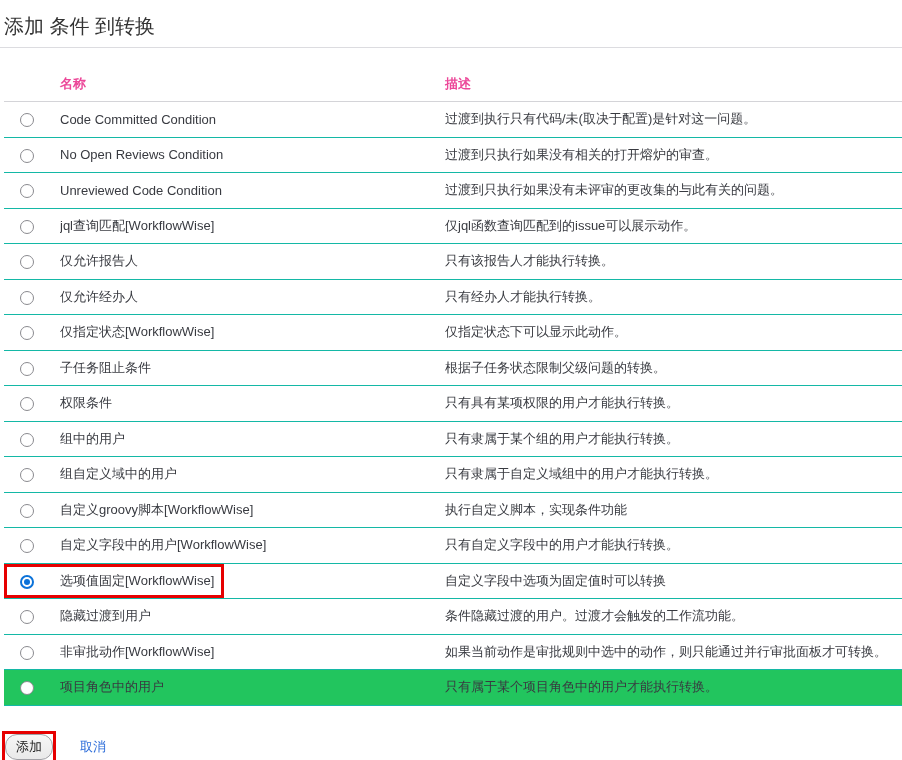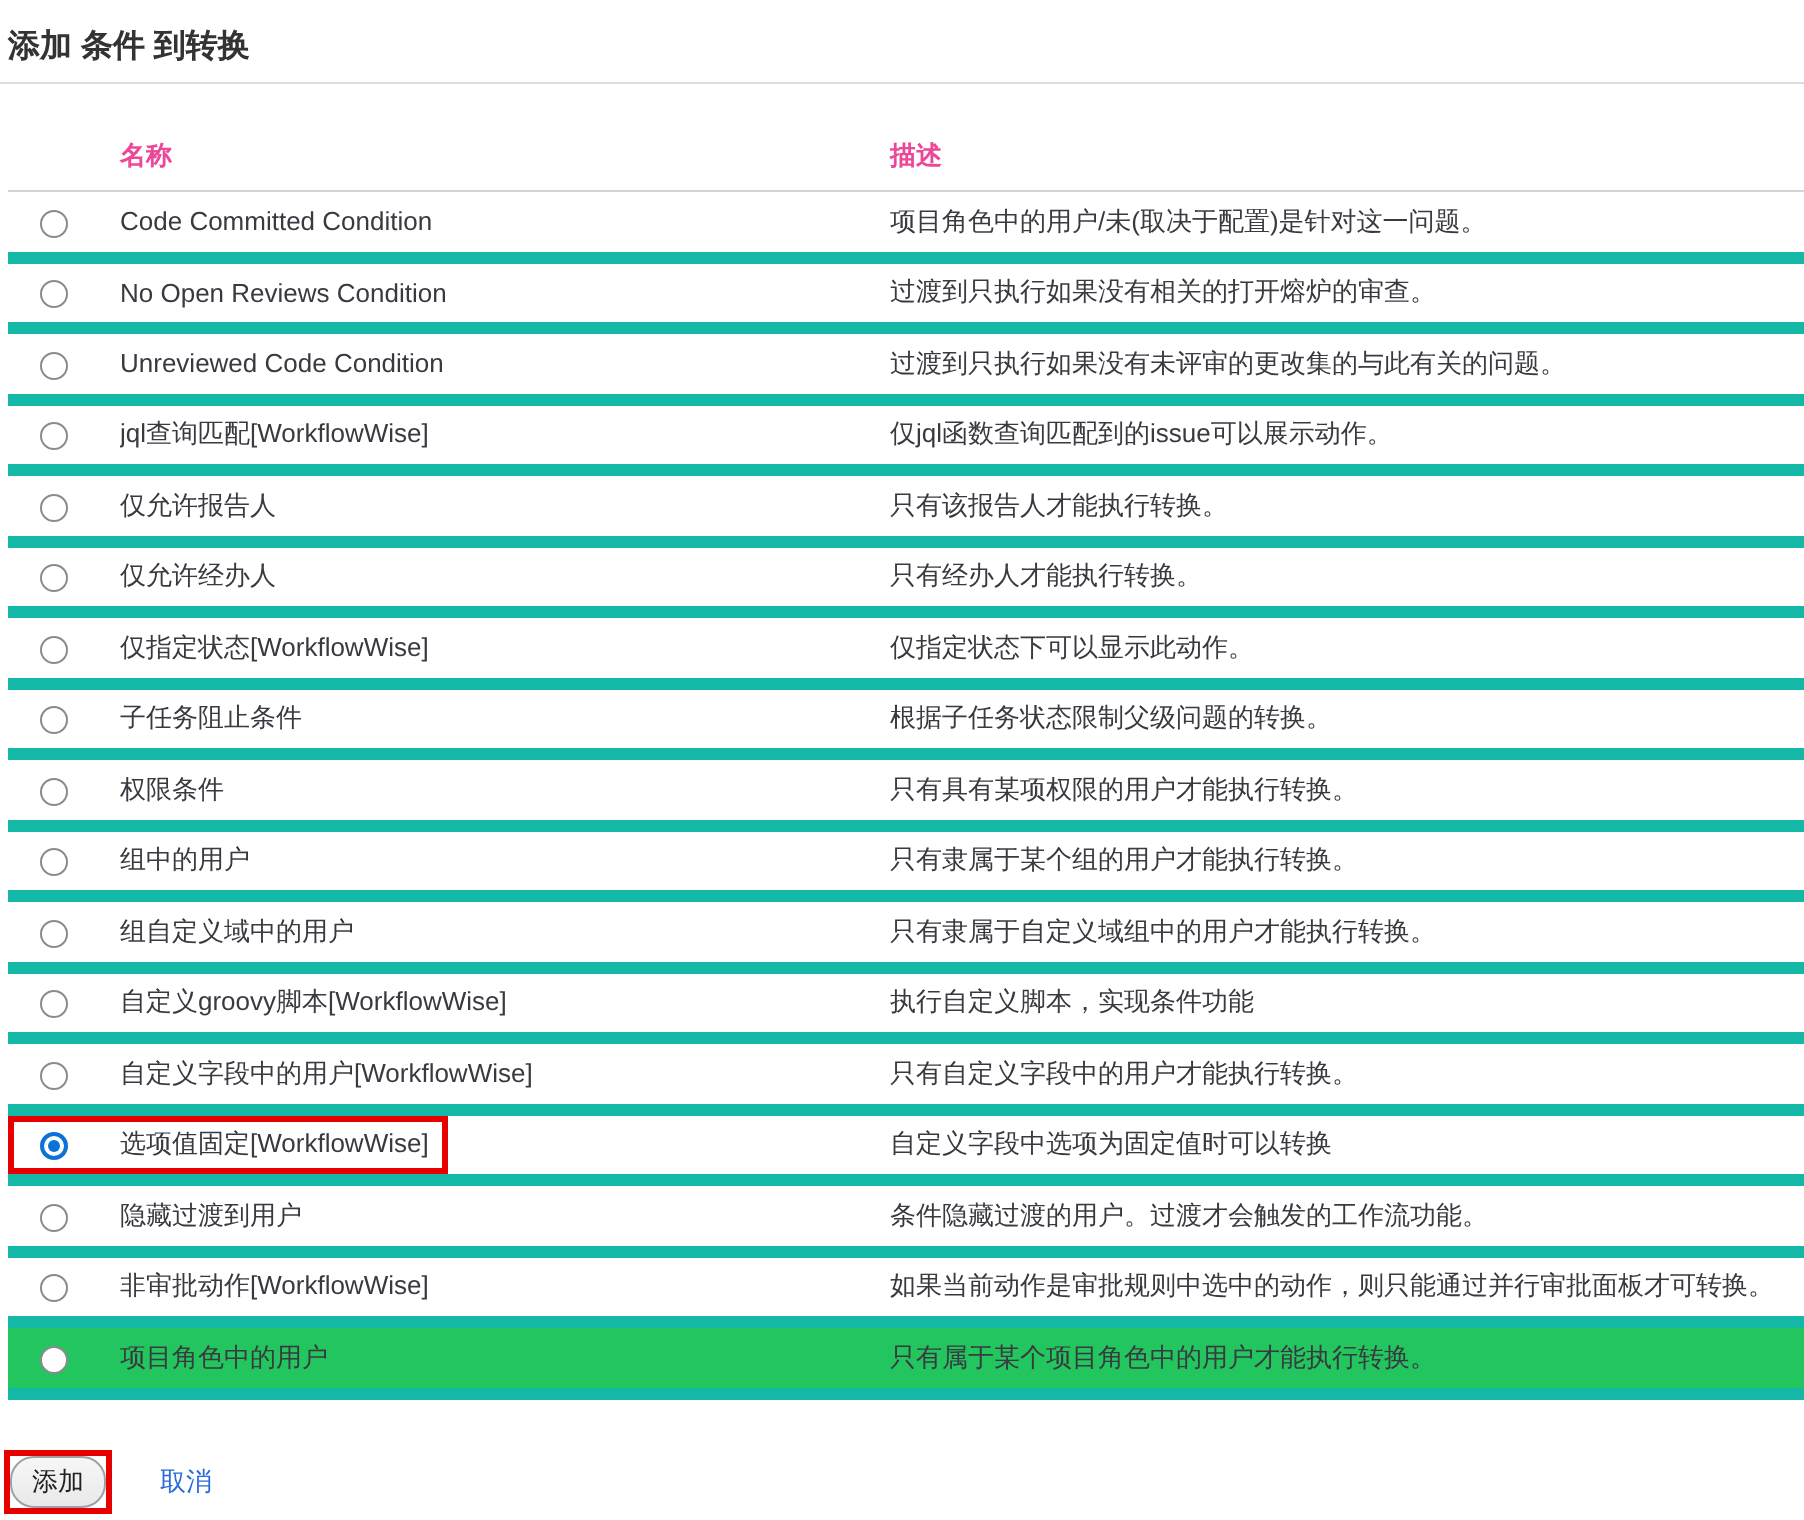--- a/index.html
+++ b/index.html
@@ -5,33 +5,33 @@
   * { box-sizing: border-box; margin: 0; padding: 0; }
   html, body { background: #fff; }
   body {
     width: 902px; height: 760px;
     font-family: "Liberation Sans", "DejaVu Sans", sans-serif;
     color: #383a40; overflow: hidden; position: relative;
   }
   .page { width: 902px; }
 
   .title-block { padding: 13px 0 7px 4px; border-bottom: 1px solid #dcdce0; }
-  .page-title { font-size: 16px; font-weight: 700; color: #333; }
+  .page-title { font-size: 20px; font-weight: 400; color: #333; }
 
   .table { margin-left: 4px; }
   .grid {
     display: grid;
     grid-template-columns: 40px 385px 1fr;
     padding-left: 16px;
     align-items: center;
   }
   .header-row { height: 36px; margin-top: 18px; border-bottom: 1px solid #d4d4d8; }
   .header-cell { font-size: 13px; font-weight: 700; color: #ec4899; }
 
-  .row { height: 35.5px; border-bottom: 6px solid #14b8a6; position: relative; }
+  .row { height: 35.5px; border-bottom: 1px solid #14b8a6; position: relative; }
   .row.hover { background: #22c55e; }
   .cell { font-size: 13px; color: #383a40; white-space: nowrap; overflow: hidden; }
 
   .radio {
     width: 14px; height: 14px; border-radius: 50%;
     border: 1px solid #8a8a8f; background: #fff;
     display: inline-block; position: relative; vertical-align: middle;
   }
   .radio.checked { border: 2px solid #0b72d9; }
   .radio.checked::after {
@@ -67,21 +67,21 @@
   <div class="table">
     <div class="grid header-row">
       <span class="header-cell"></span>
       <span class="header-cell">名称</span>
       <span class="header-cell">描述</span>
     </div>
     <div>
         <div class="row grid">
           <span class="cell"><span class="radio"></span></span>
           <span class="cell">Code Committed Condition</span>
-          <span class="cell">项目角色中的用户/未(取决于配置)是针对这一问题。</span>
+          <span class="cell">过渡到执行只有代码/未(取决于配置)是针对这一问题。</span>
         </div>
         <div class="row grid">
           <span class="cell"><span class="radio"></span></span>
           <span class="cell">No Open Reviews Condition</span>
           <span class="cell">过渡到只执行如果没有相关的打开熔炉的审查。</span>
         </div>
         <div class="row grid">
           <span class="cell"><span class="radio"></span></span>
           <span class="cell">Unreviewed Code Condition</span>
           <span class="cell">过渡到只执行如果没有未评审的更改集的与此有关的问题。</span>

